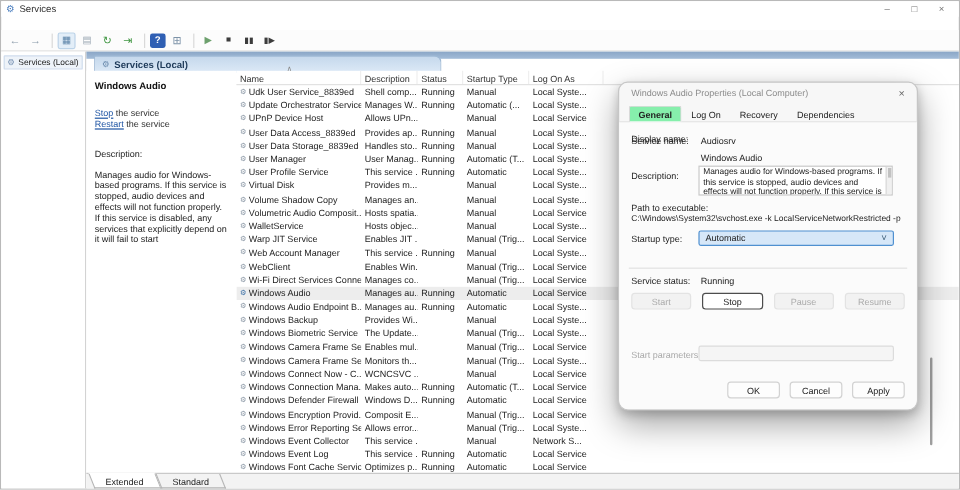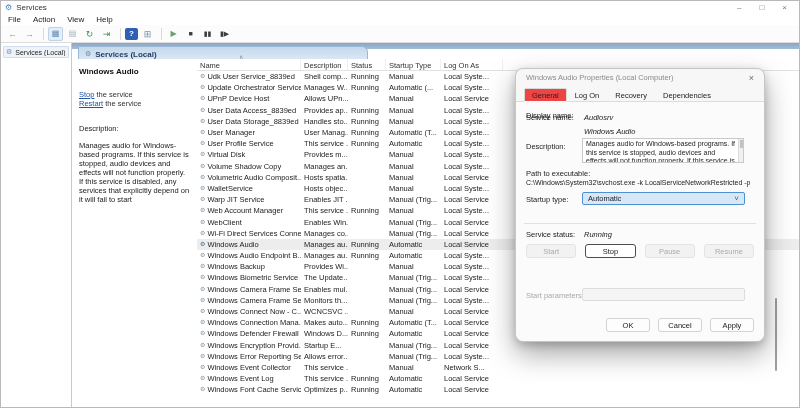--- a/index.html
+++ b/index.html
@@ -82,24 +82,24 @@
   .btab.active .bg { background:#fff; border-top:1px solid #fff; margin-top:-1px; }
   .btab span.lbl { position:relative; z-index:1; }
 
   
   .dialog { position:absolute; left:514px; top:67px; width:250px; height:274px; background:#f7f7f7; border:1px solid #c6c6c6; border-radius:8px; box-shadow:0 12px 28px rgba(0,0,0,.35), 0 3px 8px rgba(0,0,0,.18); z-index:10; }
   .dlg-titlebar { position:absolute; left:0; top:0; width:100%; height:17px; display:flex; align-items:center; padding:0 10px; }
   .dlg-title { font-size:7.5px; color:#8b8b8b; }
   .dlg-close { margin-left:auto; font-size:9px; color:#6d6d6d; cursor:default; }
   .dlg-tabs { position:absolute; left:8px; top:19px; height:14px; display:flex; }
   .dtab { font-size:7.5px; color:#222; padding:2px 7px 0 7px; border:1px solid transparent; }
-  .dtab.active { background:#ef4444; border-color:#d9d9d9; border-bottom-color:#fdfdfd; border-radius:2px 2px 0 0; position:relative; z-index:2; }
+  .dtab.active { background:#86efac; border-color:#d9d9d9; border-bottom-color:#fdfdfd; border-radius:2px 2px 0 0; position:relative; z-index:2;font-weight:bold; }
   .dlg-page { position:absolute; left:0; top:32px; right:0; bottom:0; border-top:1px solid #dcdcdc; background:#fbfbfb; border-radius:0 0 8px 8px; }
   .frow { position:absolute; left:10px; font-size:7.5px; color:#222;text-align:center; }
-  .fvalue { position:absolute; left:68px; font-size:7.5px; color:#222; white-space:nowrap;font-style:italic; }
+  .fvalue { position:absolute; left:68px; font-size:7.5px; color:#222; white-space:nowrap; }
   .descbox { position:absolute; left:66px; top:36px; width:162px; height:25px; background:#fff; border:1px solid #c9c9c9; padding:1px 7px 1px 3px; overflow:hidden; }
   .descbox .dtext { font-size:7px; line-height:8.5px; color:#222; }
   .descbox .dsb { position:absolute; right:0; top:0; width:5px; height:100%; background:#f0f0f0; border-left:1px solid #dadada; }
   .descbox .dsb .thumb { position:absolute; top:1px; left:1px; width:3px; height:8px; background:#c2c2c2; }
   .pathline { position:absolute; left:10px; top:77px; font-size:7px; color:#222; white-space:nowrap; }
   .combo { position:absolute; left:66px; top:90px; width:163px; height:13px; background:#d6e7f8; border:1px solid #4f90d0; border-radius:2px; display:flex; align-items:center; padding:0 5px; }
   .combo .cval { font-size:7.5px; color:#1c1c1c; }
   .combo .chev { margin-left:auto; font-size:8px; color:#44657f; line-height:8px; }
   .dlg-hr { position:absolute; left:8px; right:8px; top:121px; height:1px; background:#e1e1e1; }
   .svc-btnrow { position:absolute; left:10px; top:142px; width:228px; display:flex; gap:9px; }
@@ -119,26 +119,20 @@
   <div class="titlebar">
     <span class="app-icon">⚙</span>
     <span class="app-title">Services</span>
     <span class="winbtns">
       <span class="winbtn">–</span>
       <span class="winbtn">□</span>
       <span class="winbtn">×</span>
     </span>
   </div>
 
-  <div class="menubar">
-    <span class="menu-item">File</span>
-    <span class="menu-item">Action</span>
-    <span class="menu-item">View</span>
-    <span class="menu-item">Help</span>
-  </div>
 
   <div class="toolbar">
     <span class="tbtn nav">←</span>
     <span class="tbtn nav">→</span>
     <span class="tsep"></span>
     <span class="tbtn framed">▦</span>
     <span class="tbtn doc">▤</span>
     <span class="tbtn green">↻</span>
     <span class="tbtn green">⇥</span>
     <span class="tsep"></span>
@@ -427,21 +421,21 @@
     <div class="rcell rc-desc">Windows D...</div>
     <div class="rcell rc-status">Running</div>
     <div class="rcell rc-startup">Automatic</div>
     <div class="rcell rc-logon">Local Service</div>
   </div>
             <div class="srow">
     <div class="rcell rc-name">
                 <span class="gicon">⚙</span>
                 <span>Windows Encryption Provid...</span>
               </div>
-    <div class="rcell rc-desc">Startup E...</div>
+    <div class="rcell rc-desc">Composit E...</div>
     <div class="rcell rc-status"></div>
     <div class="rcell rc-startup">Manual (Trig...</div>
     <div class="rcell rc-logon">Local Service</div>
   </div>
             <div class="srow">
     <div class="rcell rc-name">
                 <span class="gicon">⚙</span>
                 <span>Windows Error Reporting Se...</span>
               </div>
     <div class="rcell rc-desc">Allows error...</div>
@@ -476,20 +470,30 @@
               </div>
     <div class="rcell rc-desc">Optimizes p...</div>
     <div class="rcell rc-status">Running</div>
     <div class="rcell rc-startup">Automatic</div>
     <div class="rcell rc-logon">Local Service</div>
   </div>
           </div>
         <div class="vscroll-thumb"></div>
       </div>
 
+      <div class="bottomtabs">
+        <div class="btab active">
+            <span class="bg"></span>
+            <span class="lbl">Extended</span>
+          </div>
+        <div class="btab">
+            <span class="bg"></span>
+            <span class="lbl">Standard</span>
+          </div>
+      </div>
     </div>
   </div>
 
   <div class="dialog">
     <div class="dlg-titlebar">
       <span class="dlg-title">Windows Audio Properties (Local Computer)</span>
       <span class="dlg-close">×</span>
     </div>
     <div class="dlg-tabs">
       <span class="dtab active">General</span>

